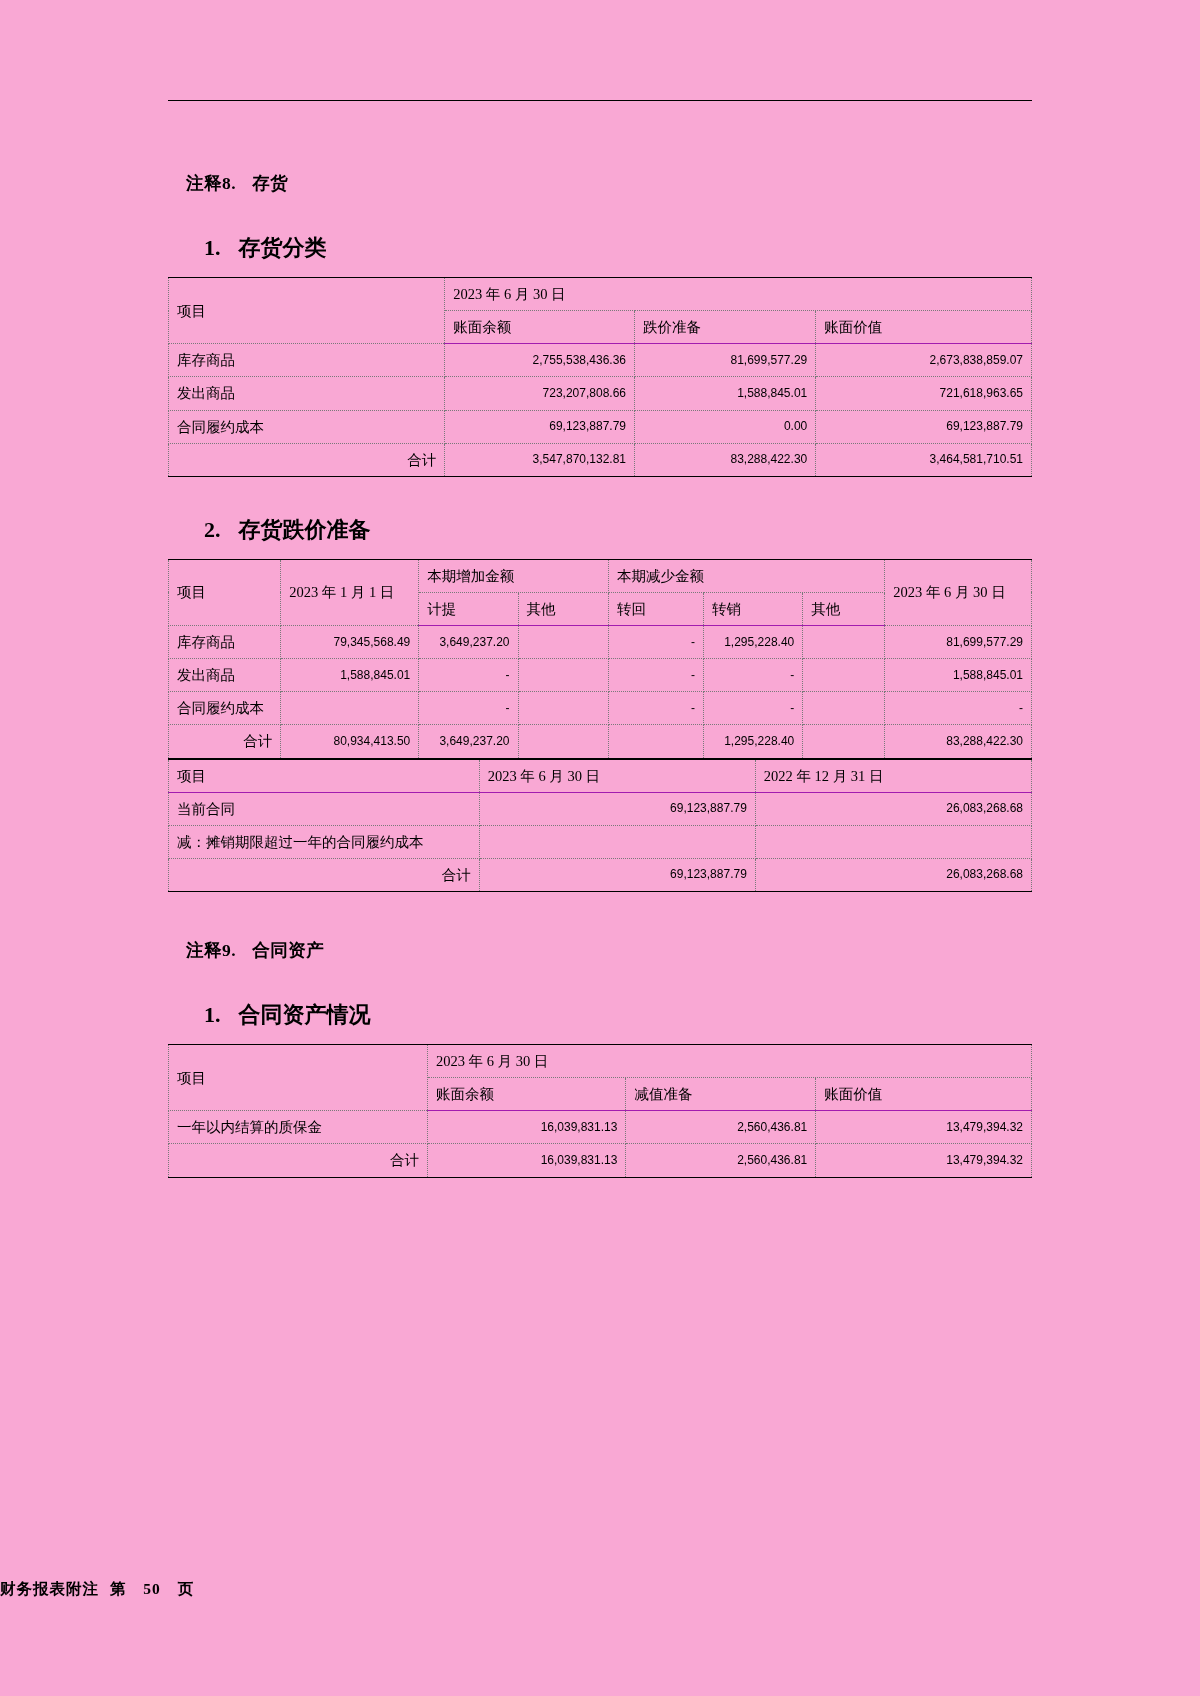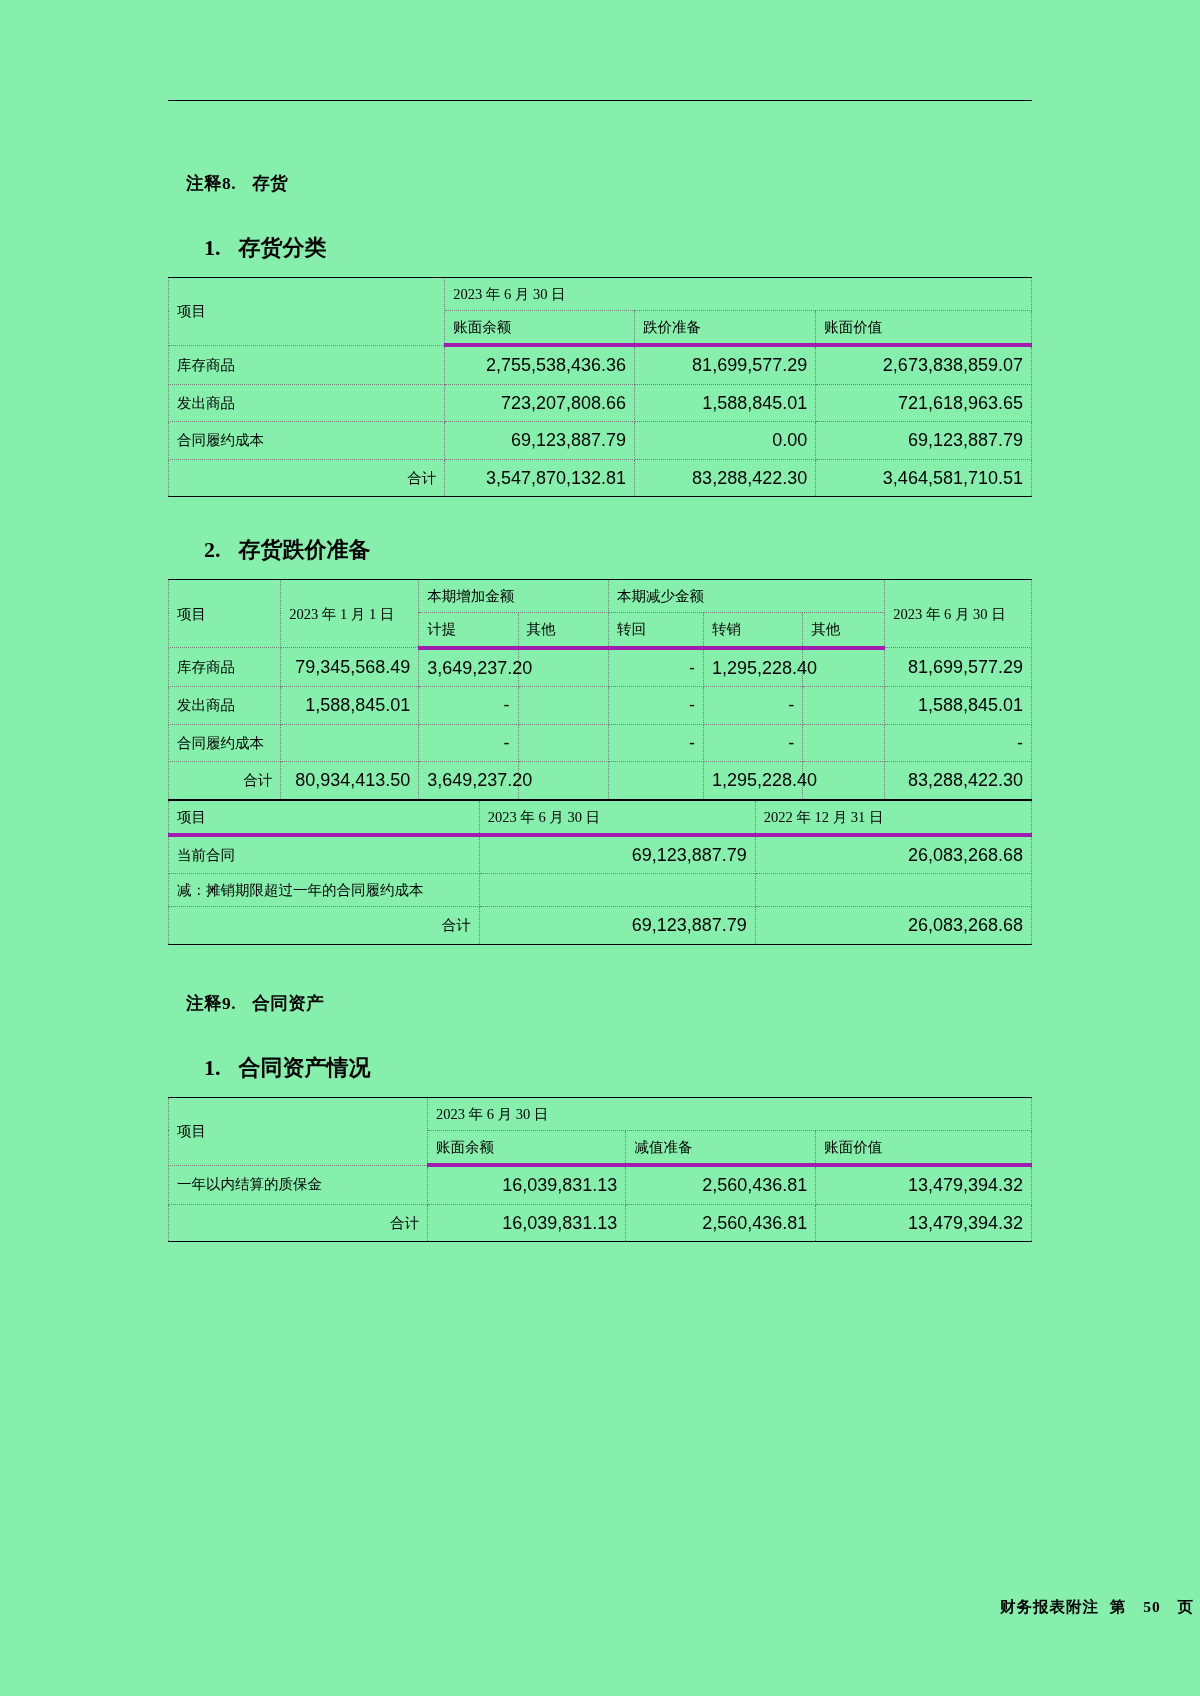--- a/index.html
+++ b/index.html
@@ -6,21 +6,21 @@
     margin: 0;
     padding: 0;
     background: #d9d9d9;
   }
   body {
     font-family: "Liberation Serif", "DejaVu Serif", serif;
   }
   .page {
     width: 1200px;
     height: 1696px;
-    background: #86efac;
+    background: #f9a8d4;
     margin: 0 auto;
     position: relative;
     box-sizing: border-box;
     padding: 0;
     overflow: hidden;
   }
   .content {
     position: absolute;
     left: 168px;
     top: 100px;
@@ -61,33 +61,33 @@
     vertical-align: middle;
     line-height: 1.25;
   }
   table.tbl .thick-top td, table.tbl .thick-top th {
     border-top: 1.6px solid #000;
   }
   table.tbl tr.thick-bottom td {
     border-bottom: 1.6px solid #000;
   }
   table.tbl tr.solid-under td, table.tbl tr.solid-under th {
-    border-bottom: 4px solid #a21caf;
+    border-bottom: 1px solid #a21caf;
     font-family: Liberation Serif, serif;
   }
   .ctr { text-align: right; }
   .lft { text-align: left; }
-  .num-cell { text-align: right; font-family: "Liberation Sans", sans-serif; font-size: 18px; }
+  .num-cell { text-align: right; font-family: "Liberation Sans", sans-serif; font-size: 12px; }
   .hdr { text-align: left; }
   .footer {
     position: absolute;
     left: 0;
     right: 0;
-    bottom: 78px;
-    text-align: right;
+    bottom: 96px;
+    text-align: left;
     font-size: 15.5px;
     font-weight: bold;
     letter-spacing: 1px;
   }
   .footer .pg { margin: 0 6px; font-family: "Liberation Serif", serif; }
 </style>
 </head>
 <body>
 
 <div class="page">

